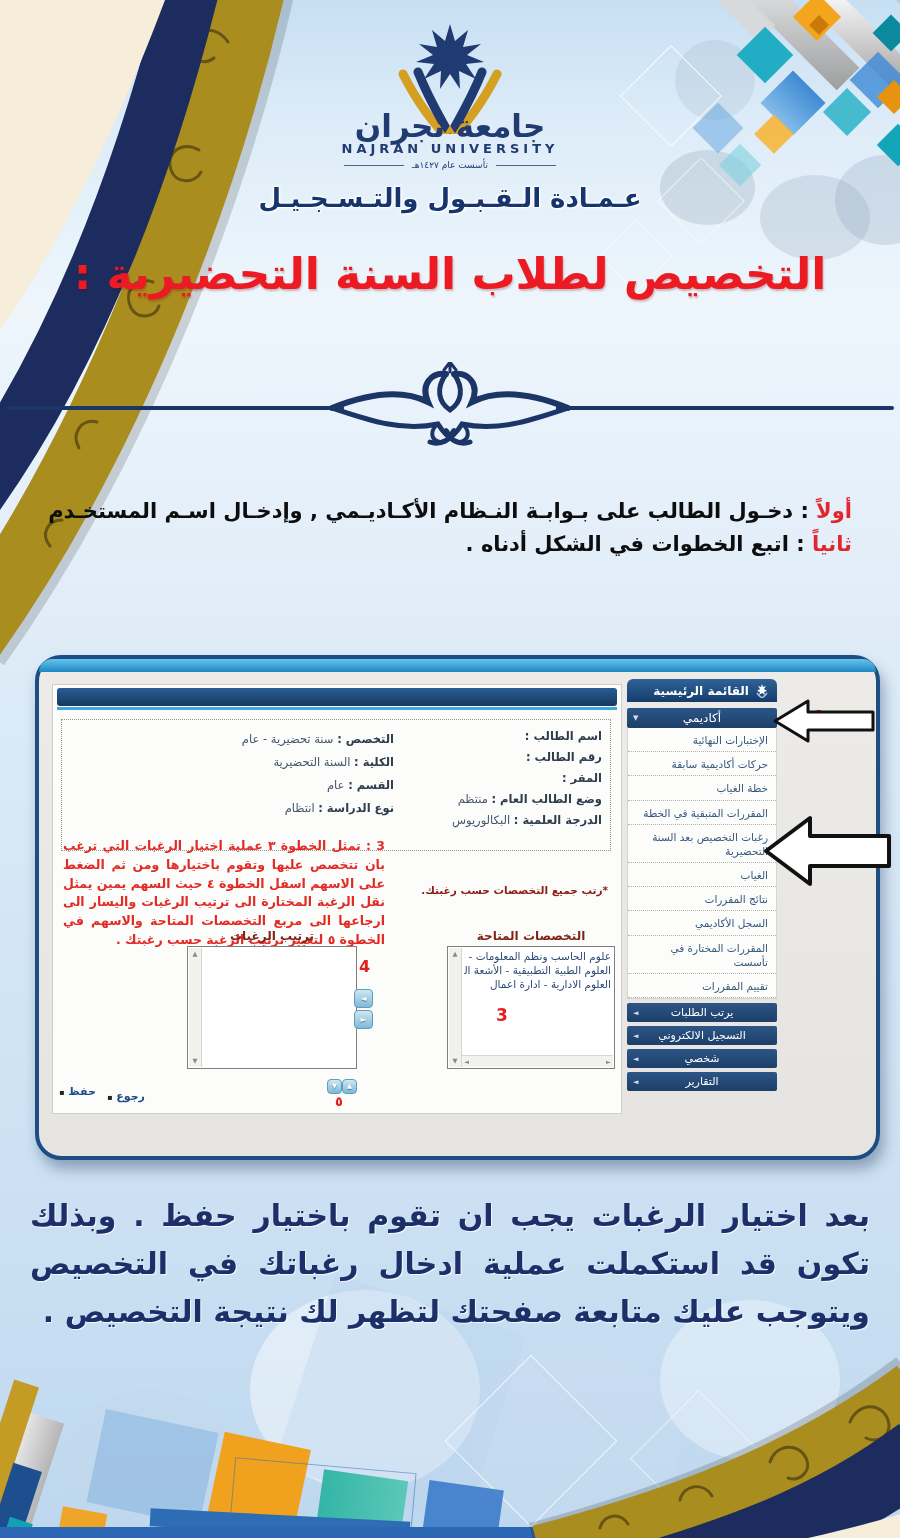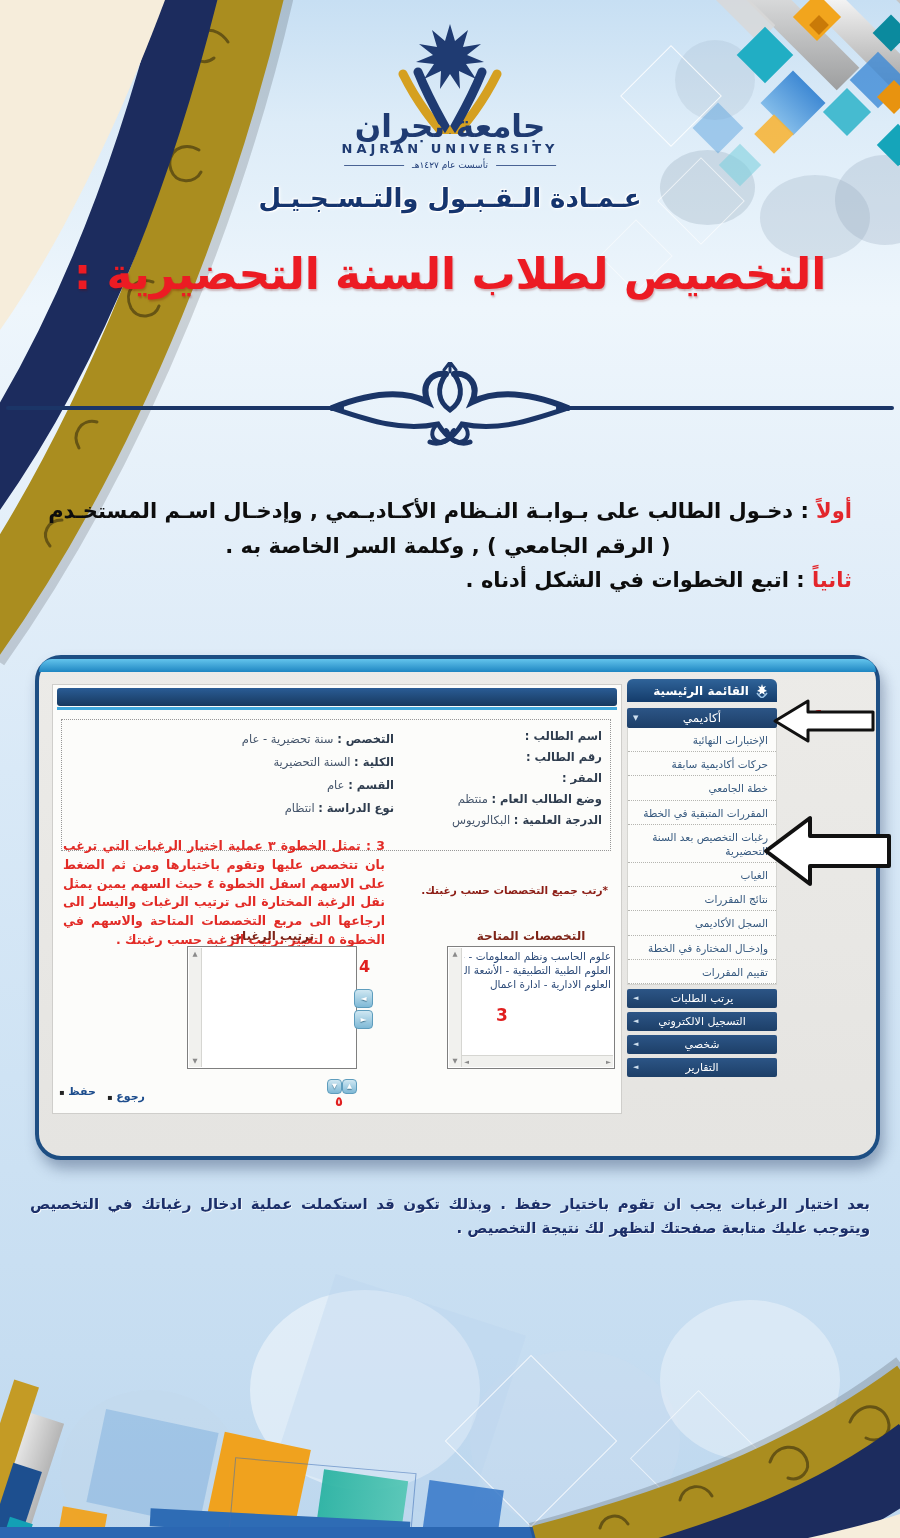--- a/index.html
+++ b/index.html
@@ -83,21 +83,21 @@
   .sb-acad .caret{position:absolute;left:6px;font-size:7px;color:#cfe0ef;}
   .sb-list{background:#fcfcfa;border:1px solid #d5d5d1;border-top:none;}
   .sb-item{padding:5px 8px 4px;font-size:10.5px;color:#35587e;text-align:right;
     border-bottom:1px dotted #b5b5b0;line-height:1.35;cursor:pointer;}
   .sb-sec{margin-top:4px;height:19px;background:linear-gradient(180deg,#2c5586,#1d3f68);
     color:#fff;font-size:11px;border-radius:2px;position:relative;display:flex;
     align-items:center;justify-content:center;cursor:pointer;}
   .sb-sec .arr{position:absolute;left:6px;font-size:7px;color:#cfe0ef;}
   
   .footer-par{position:absolute;top:1192px;right:30px;width:840px;color:#1c2f69;font-weight:bold;
-    font-size:15px;line-height:1.6;text-align:justify;z-index:12;
+    font-size:30px;line-height:1.6;text-align:justify;z-index:12;
     text-shadow:1px 1px 0 rgba(255,255,255,.75);}
 </style>
 </head>
 <body>
 
 <div id="page">
 
   <div class="abs" style="left:600px;top:-20px;width:300px;height:300px;z-index:2;">
     <div class="circ" style="left:60px;top:170px;width:95px;height:75px;background:rgba(140,160,180,.28);"></div>
     <div class="circ" style="left:160px;top:195px;width:110px;height:85px;background:rgba(140,160,180,.24);"></div>
@@ -209,21 +209,20 @@
       <path d="M450,10 l0,-6 M444,8 l6,-8 6,8" stroke-width="3"></path>
     </g>
     <circle cx="340" cy="46" r="4" fill="#1b3567"></circle>
     <circle cx="560" cy="46" r="4" fill="#1b3567"></circle>
   </svg>
 
   <div class="instr">
     <div>
       <span class="lead">أولاً</span><span> :  </span><span>دخـول الطالب على بـوابـة النـظام الأكـاديـمي , وإدخـال اسـم المستخـدم</span>
     </div>
-    <div class="l2">( الرقم الجامعي ) , وكلمة السر الخاصة به .</div>
     <div>
       <span class="lead">ثانياً</span><span> : </span><span>اتبع الخطوات في الشكل أدناه .</span>
     </div>
   </div>
 
   <div class="shot" dir="rtl">
     <div class="shot-topbar"></div>
 
     <div class="panel">
       <div class="panel-head"></div>
@@ -310,27 +309,27 @@
         <span>القائمة الرئيسية</span>
       </div>
       <div class="sb-acad">
         <span>أكاديمي</span>
         <span class="caret">▼</span>
       </div>
       <div class="sb-list">
 
       <div class="sb-item">الإختبارات النهائية</div>
           <div class="sb-item">حركات أكاديمية سابقة</div>
-          <div class="sb-item">خطة الجامعي</div>
+          <div class="sb-item">خطة الغياب</div>
           <div class="sb-item">المقررات المتبقية في الخطة</div>
           <div class="sb-item">رغبات التخصيص بعد السنة التحضيرية</div>
           <div class="sb-item">الغياب</div>
           <div class="sb-item">نتائج المقررات</div>
           <div class="sb-item">السجل الأكاديمي</div>
-          <div class="sb-item">وإدخـال المختارة في الخطة</div>
+          <div class="sb-item">المقررات المختارة في تأسست</div>
           <div class="sb-item">تقييم المقررات</div>
         </div>
       <div>
 
           <div class="sb-sec">
             <span>يرتب الطلبات</span>
             <span class="arr">◄</span>
           </div>
 
           <div class="sb-sec">

